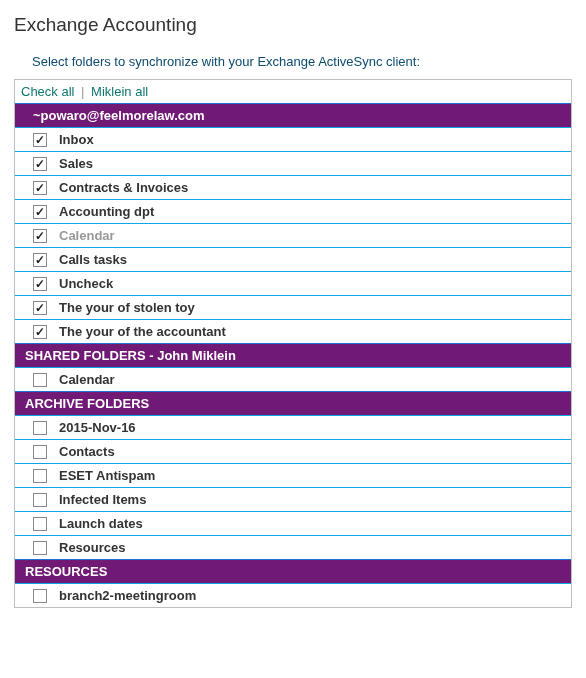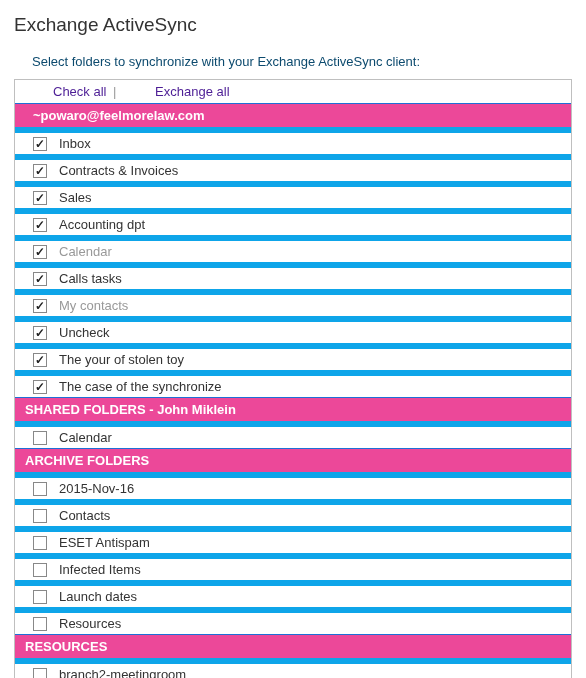--- a/index.html
+++ b/index.html
@@ -29,46 +29,46 @@
       margin-left: 18px;
     }
     .table-container {
       border: 1px solid #bfbfbf;
     }
     .check-links {
       padding: 4px 6px;
       font-size: 13px;
     }
     .check-links a {
-      color: #4c1d95;
+      color: #0f766e;
       text-decoration: none;
       cursor: pointer;
-      margin-left: 32px;
     }
     .check-links .sep {
       color: #999;
       margin: 0 3px;
     }
     .section-header {
-      background: #ec4899;
+      background: #701a75;
       color: #fff;
       font-weight: 600;
       font-size: 13px;
       padding: 4px 10px;
       border-top: 1px solid #1e6fd6;
     }
     .section-header.indented {
       padding-left: 18px;
     }
     .folder-row {
       display: flex;
       align-items: center;
       padding: 3px 6px 3px 18px;
-      border-top: 6px solid #0ea5e9;
+      border-top: 1px solid #0ea5e9;
       min-height: 24px;
+      font-weight: bold;
     }
     .folder-row:first-of-type {
       border-top: 1px solid #e0e0e0;
     }
     .checkbox {
       width: 14px;
       height: 14px;
       border: 1px solid #888;
       background: #fff;
       display: inline-flex;
@@ -89,71 +89,67 @@
       font-size: 13px;
       color: #333;
     }
     .folder-label.dimmed {
       color: #999;
     }
   </style>
 </head>
 <body>
 
-<h1 class="page-title">Exchange ActiveSync</h1>
+<h1 class="page-title">Exchange Accounting</h1>
 
 <p class="instruction">Select folders to synchronize with your Exchange ActiveSync client:</p>
 
 <div class="table-container">
   <div class="check-links">
     <a>Check all</a>
     <span class="sep">|</span>
-    <a>Exchange all</a>
+    <a>Miklein all</a>
   </div>
   <div id="sections-root">
       <div class="section-header indented">~powaro@feelmorelaw.com</div>
       <div class="folder-row">
         <span class="checkbox checked"></span>
         <span class="folder-label">Inbox</span>
       </div>
       <div class="folder-row">
         <span class="checkbox checked"></span>
-        <span class="folder-label">Contracts &amp; Invoices</span>
+        <span class="folder-label">Sales</span>
       </div>
       <div class="folder-row">
         <span class="checkbox checked"></span>
-        <span class="folder-label">Sales</span>
+        <span class="folder-label">Contracts &amp; Invoices</span>
       </div>
       <div class="folder-row">
         <span class="checkbox checked"></span>
         <span class="folder-label">Accounting dpt</span>
       </div>
       <div class="folder-row">
         <span class="checkbox checked"></span>
         <span class="folder-label dimmed">Calendar</span>
       </div>
       <div class="folder-row">
         <span class="checkbox checked"></span>
         <span class="folder-label">Calls tasks</span>
       </div>
       <div class="folder-row">
         <span class="checkbox checked"></span>
-        <span class="folder-label dimmed">My contacts</span>
-      </div>
-      <div class="folder-row">
-        <span class="checkbox checked"></span>
         <span class="folder-label">Uncheck</span>
       </div>
       <div class="folder-row">
         <span class="checkbox checked"></span>
         <span class="folder-label">The your of stolen toy</span>
       </div>
       <div class="folder-row">
         <span class="checkbox checked"></span>
-        <span class="folder-label">The case of the synchronize</span>
+        <span class="folder-label">The your of the accountant</span>
       </div>
       <div class="section-header">SHARED FOLDERS - John Miklein</div>
       <div class="folder-row">
         <span class="checkbox"></span>
         <span class="folder-label">Calendar</span>
       </div>
       <div class="section-header">ARCHIVE FOLDERS</div>
       <div class="folder-row">
         <span class="checkbox"></span>
         <span class="folder-label">2015-Nov-16</span>

